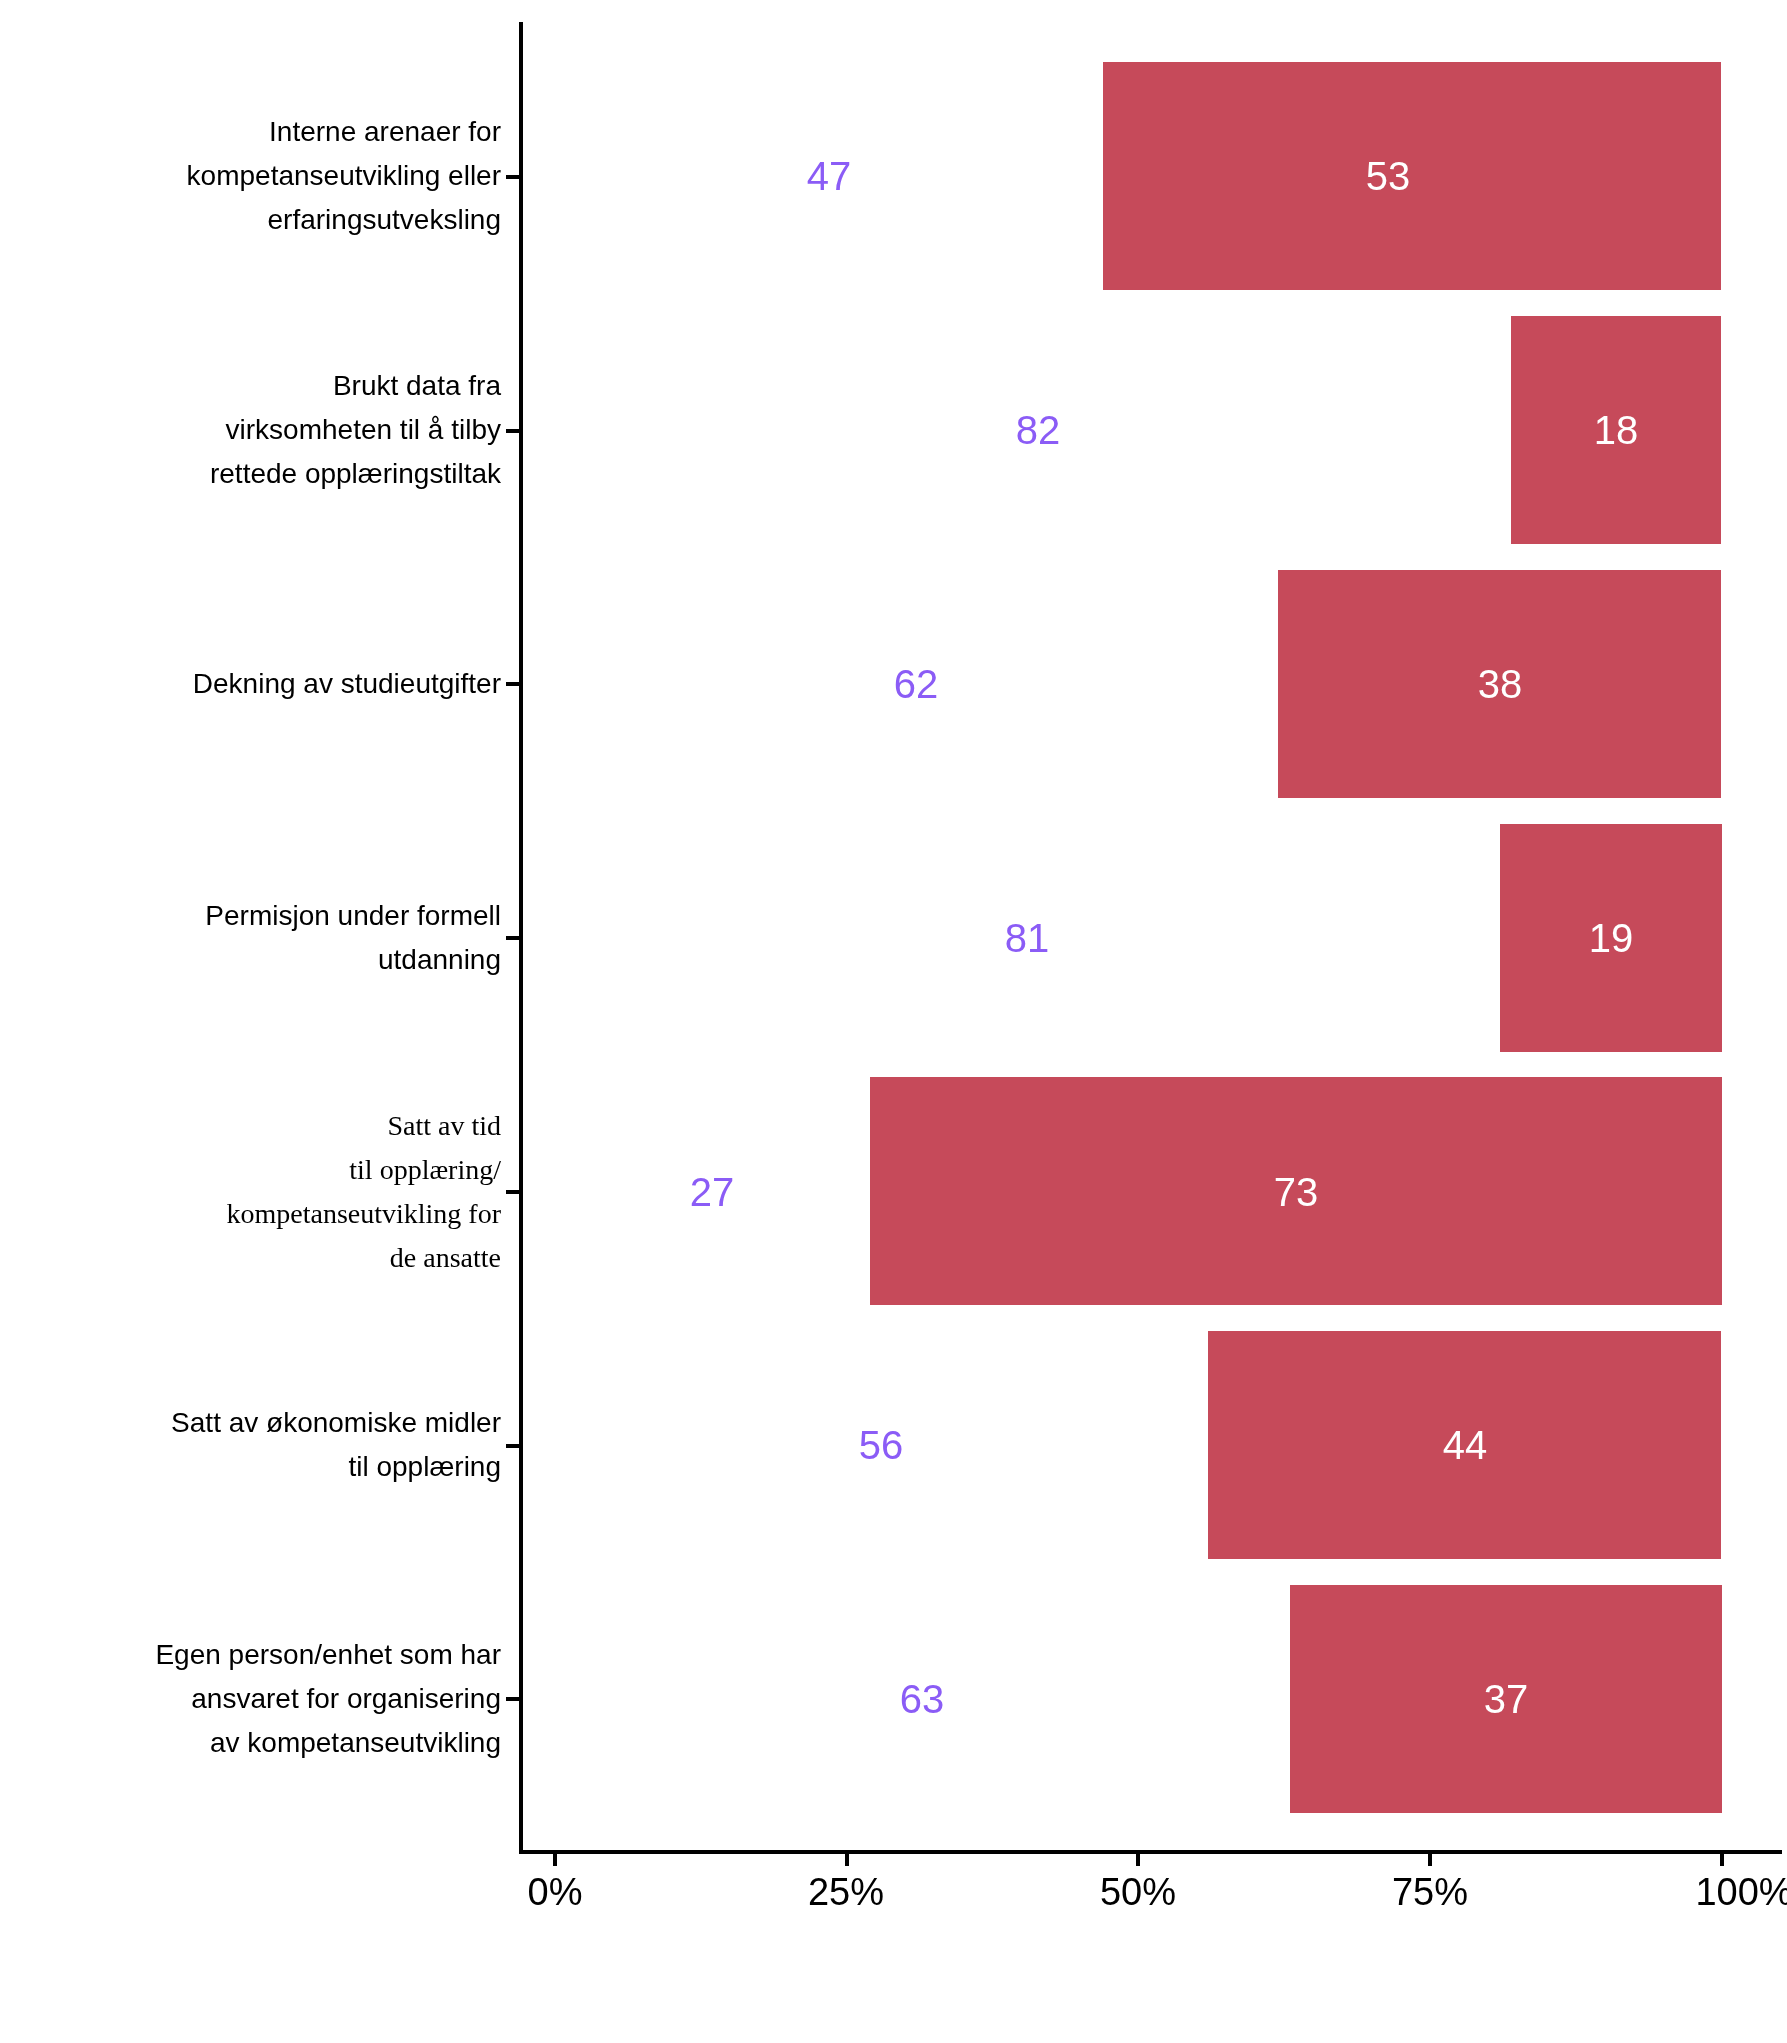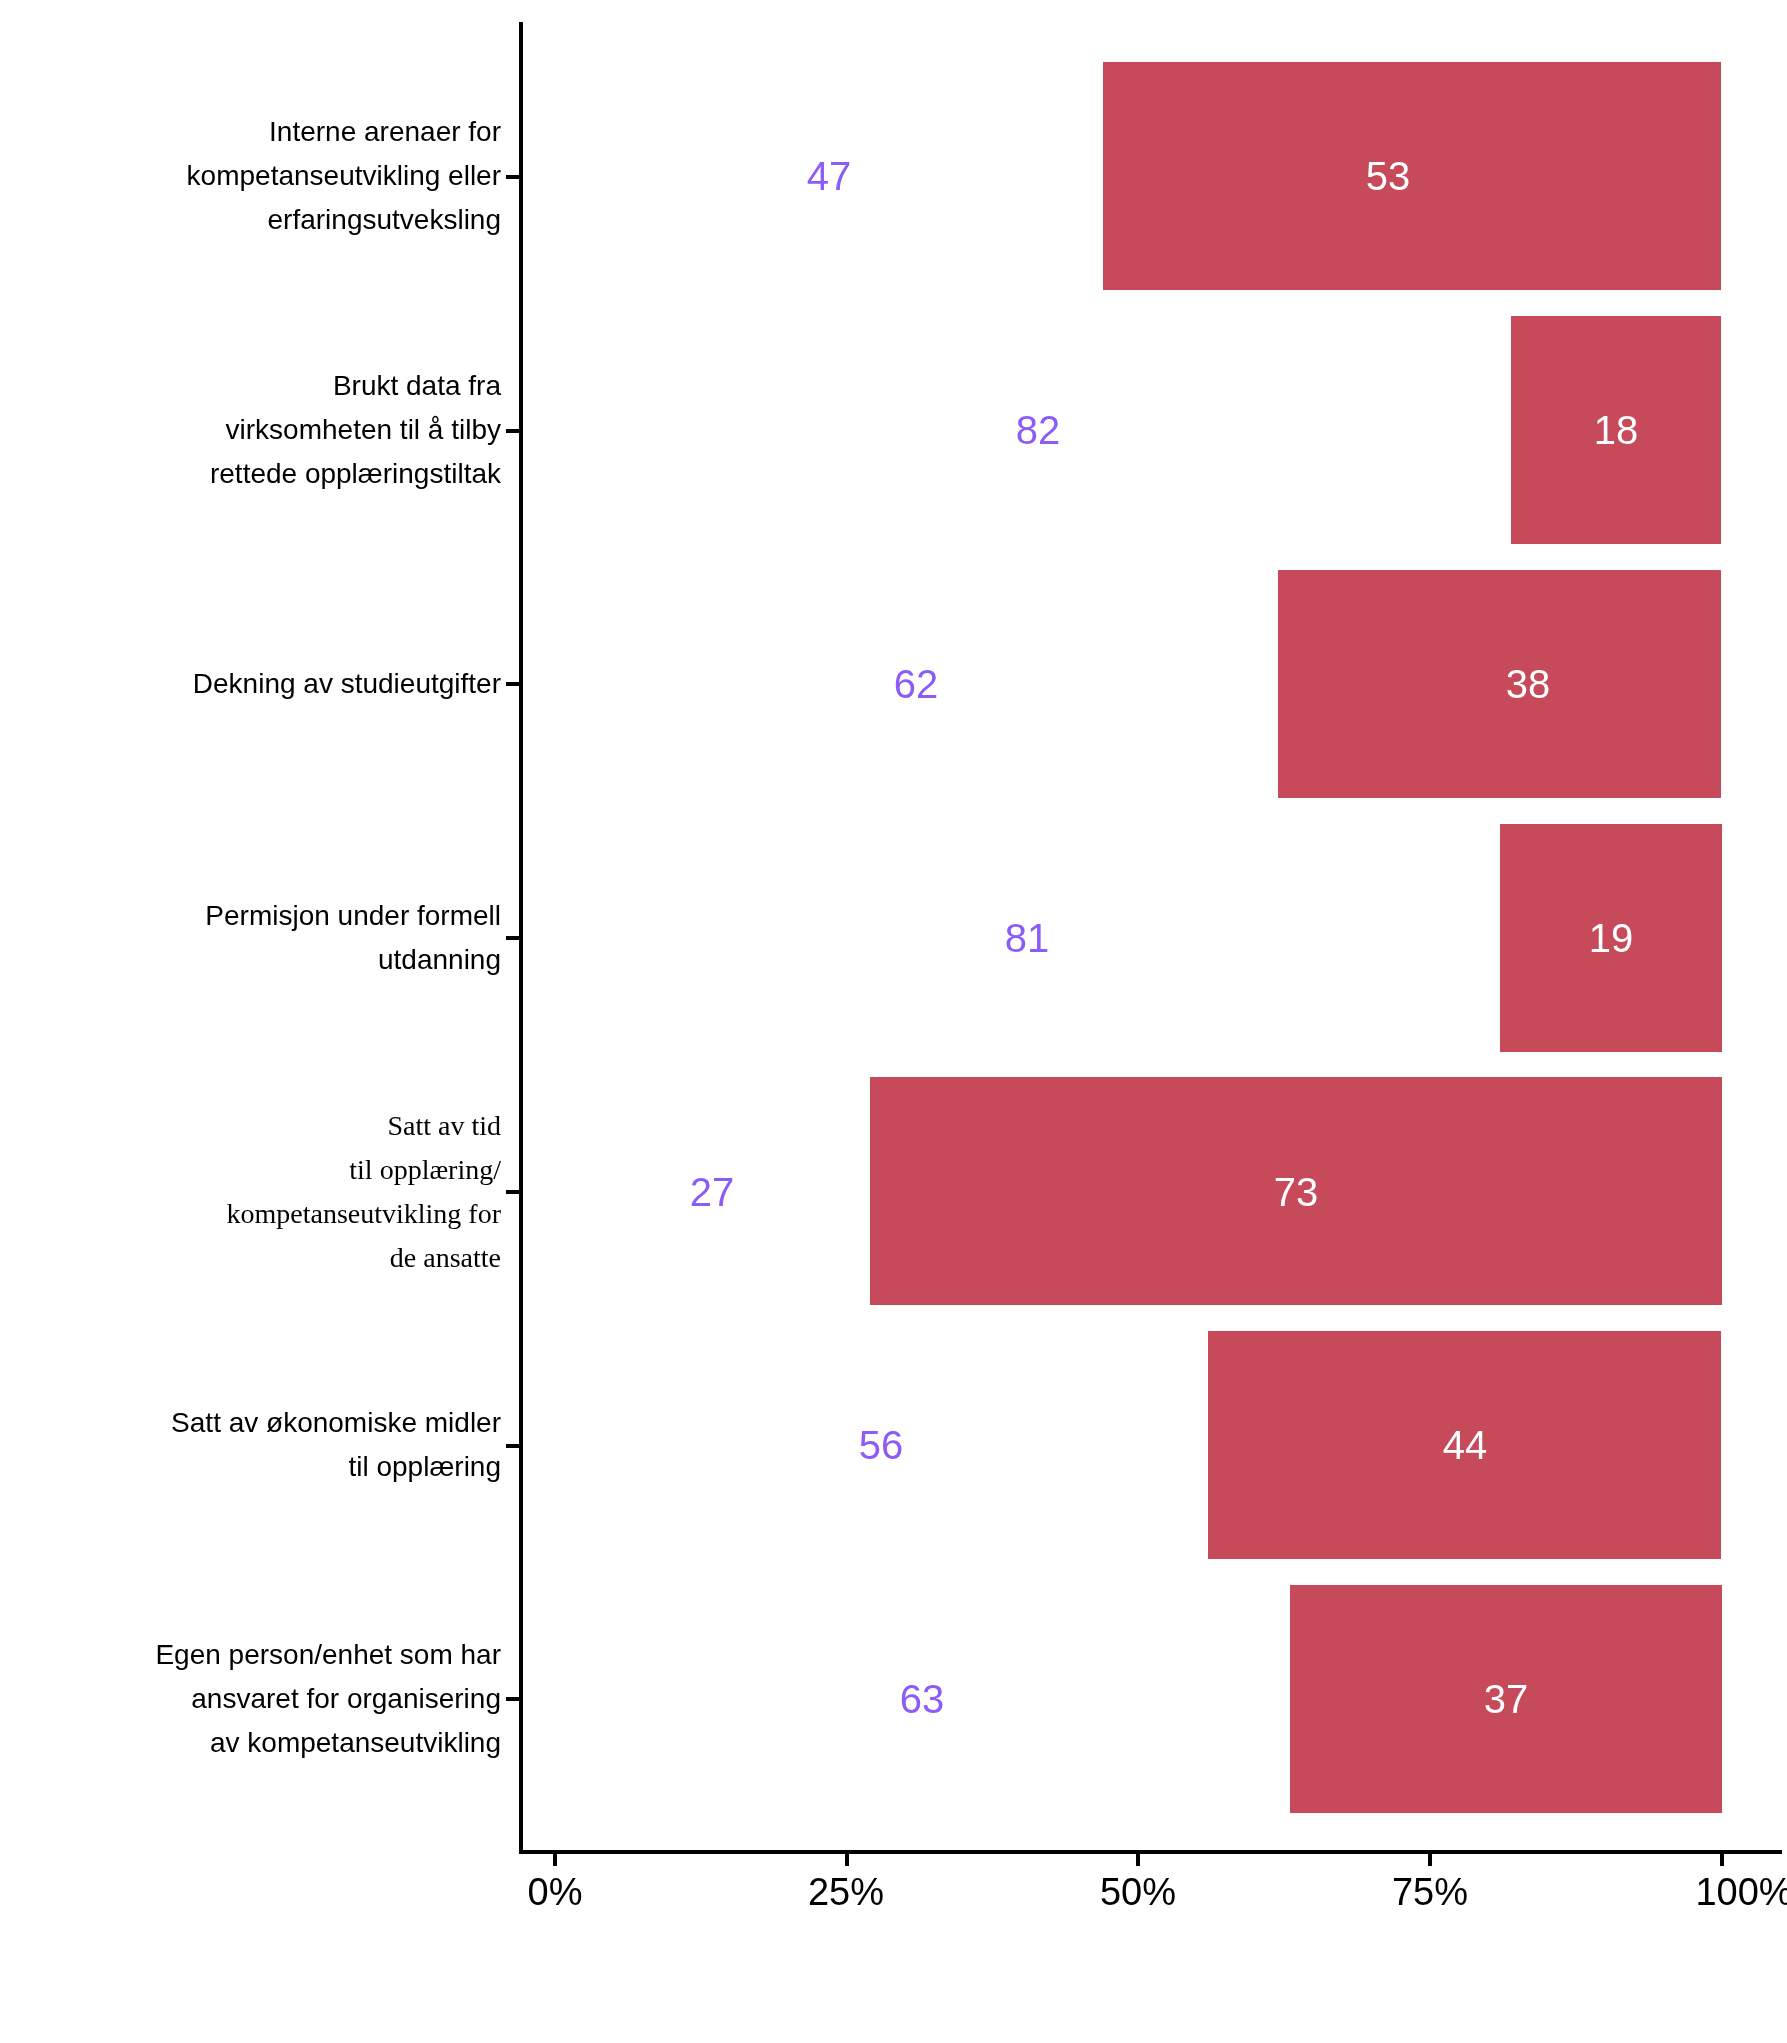--- a/index.html
+++ b/index.html
@@ -106,21 +106,21 @@
       <div class="y-label" style="top: 430px;">Brukt data fra
 virksomheten til å tilby
 rettede opplæringstiltak</div>
       <div class="bar" style="left: 1511px; width: 210px; top: 316px; background: rgb(198, 74, 90);"></div>
       <div class="val-label ikke" style="left: 1038px; top: 430px;">82</div>
       <div class="val-label valgt" style="left: 1616px; top: 430px;">18</div>
       <div class="y-tick" style="left: 506px; top: 682px;"></div>
       <div class="y-label" style="top: 684px;">Dekning av studieutgifter</div>
       <div class="bar" style="left: 1278px; width: 443px; top: 570px; background: rgb(198, 74, 90);"></div>
       <div class="val-label ikke" style="left: 916px; top: 684px;">62</div>
-      <div class="val-label valgt" style="left: 1500px; top: 684px; margin-left: 28px;">38</div>
+      <div class="val-label valgt" style="left: 1500px; top: 684px;">38</div>
       <div class="y-tick" style="left: 506px; top: 936px;"></div>
       <div class="y-label" style="top: 938px;">Permisjon under formell
 utdanning</div>
       <div class="bar" style="left: 1500px; width: 222px; top: 824px; background: rgb(198, 74, 90);"></div>
       <div class="val-label ikke" style="left: 1027px; top: 938px;">81</div>
       <div class="val-label valgt" style="left: 1611px; top: 938px;">19</div>
       <div class="y-tick" style="left: 506px; top: 1190px;"></div>
       <div class="y-label" style="top: 1192px; font-family: Liberation Serif, serif;">Satt av tid
 til opplæring/
 kompetanseutvikling for

